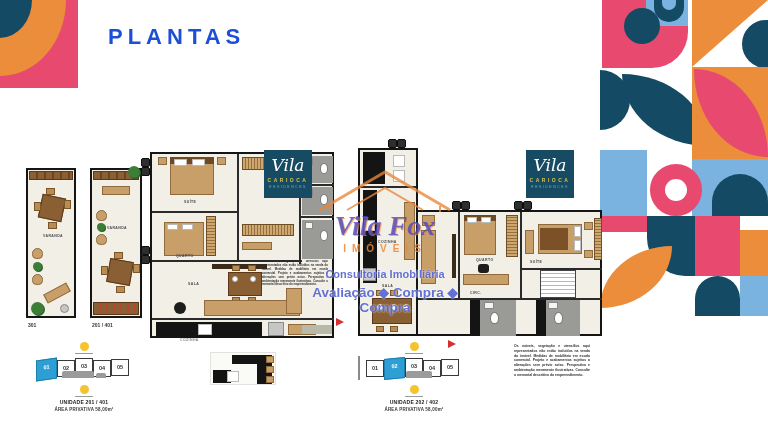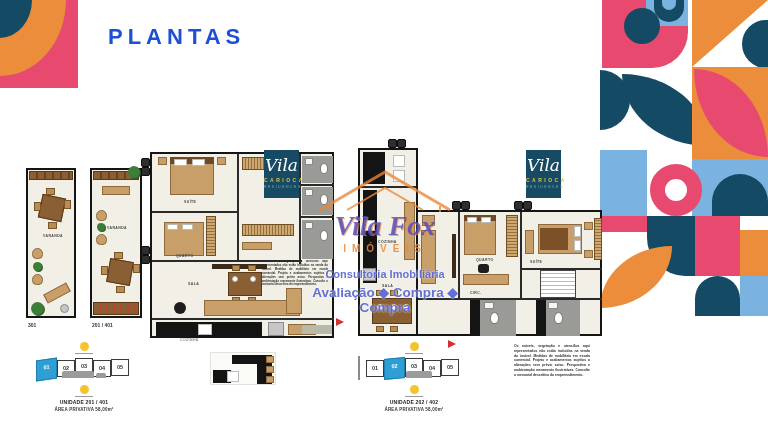--- a/index.html
+++ b/index.html
@@ -25,21 +25,21 @@
   .vhatch{background:repeating-linear-gradient(0deg,#cfa76f 0 2px,#93703f 2px 3px);border:1px solid #6d4e26;box-sizing:border-box}
   .stairs{background:repeating-linear-gradient(0deg,#fff 0 3px,#b9b9b9 3px 4px);border:1px solid #444;box-sizing:border-box}
   .pillow{background:#fff;border:1px solid #bbb;box-sizing:border-box}
   .chair{background:#b88c52;border:1px solid #7a5526;box-sizing:border-box}
   .ac{width:7px;height:7px;background:#2e2e2e;border:1px solid #0d0d0d;border-radius:2px}
   .rlabel{font-size:3.5px;color:#4a4a4a;font-weight:bold;letter-spacing:.4px;white-space:nowrap}
   .striplabel{font-size:5px;color:#333;font-weight:bold;white-space:nowrap}
   .arrow-r{width:0;height:0;border-top:4px solid transparent;border-bottom:4px solid transparent;border-left:8px solid #d63031}
   .tinytext{font-size:3.2px;line-height:1.4;color:#2c2c2c;text-align:justify;font-weight:bold}
   
-  .logo{width:35px;height:48px;background:#174a63;color:#fff;text-align:center;box-sizing:border-box;padding-top:6px}
+  .logo{width:48px;height:48px;background:#174a63;color:#fff;text-align:center;box-sizing:border-box;padding-top:6px}
   .logo .script{font-family:"DejaVu Serif",serif;font-style:italic;font-size:17px;line-height:18px;color:#fff}
   .logo .l2{font-size:5px;letter-spacing:2.5px;color:#d9c34a;font-weight:bold;margin-top:3px}
   .logo .l3{font-size:3.5px;letter-spacing:1.5px;color:#6fb7b4;margin-top:2px}
   
   .wm{left:302px;top:166px;width:166px;text-align:center;z-index:40;pointer-events:none}
   .wm-name{font-family:"Liberation Serif",serif;font-style:italic;font-weight:bold;font-size:28px;
            color:rgba(76,70,193,.78);text-shadow:1px 1px 0 rgba(233,135,58,.65);margin-top:-6px}
   .wm-sub{font-size:10px;font-weight:bold;letter-spacing:6px;color:rgba(233,135,58,.85);margin-top:1px}
   .wm-l2{font-size:11px;font-weight:bold;color:rgba(72,88,204,.85);text-shadow:0 0 2px #fff;margin-top:14px}
   .wm-l3{font-size:13.5px;font-weight:bold;color:rgba(72,88,204,.85);text-shadow:0 0 2px #fff;margin-top:4px}

